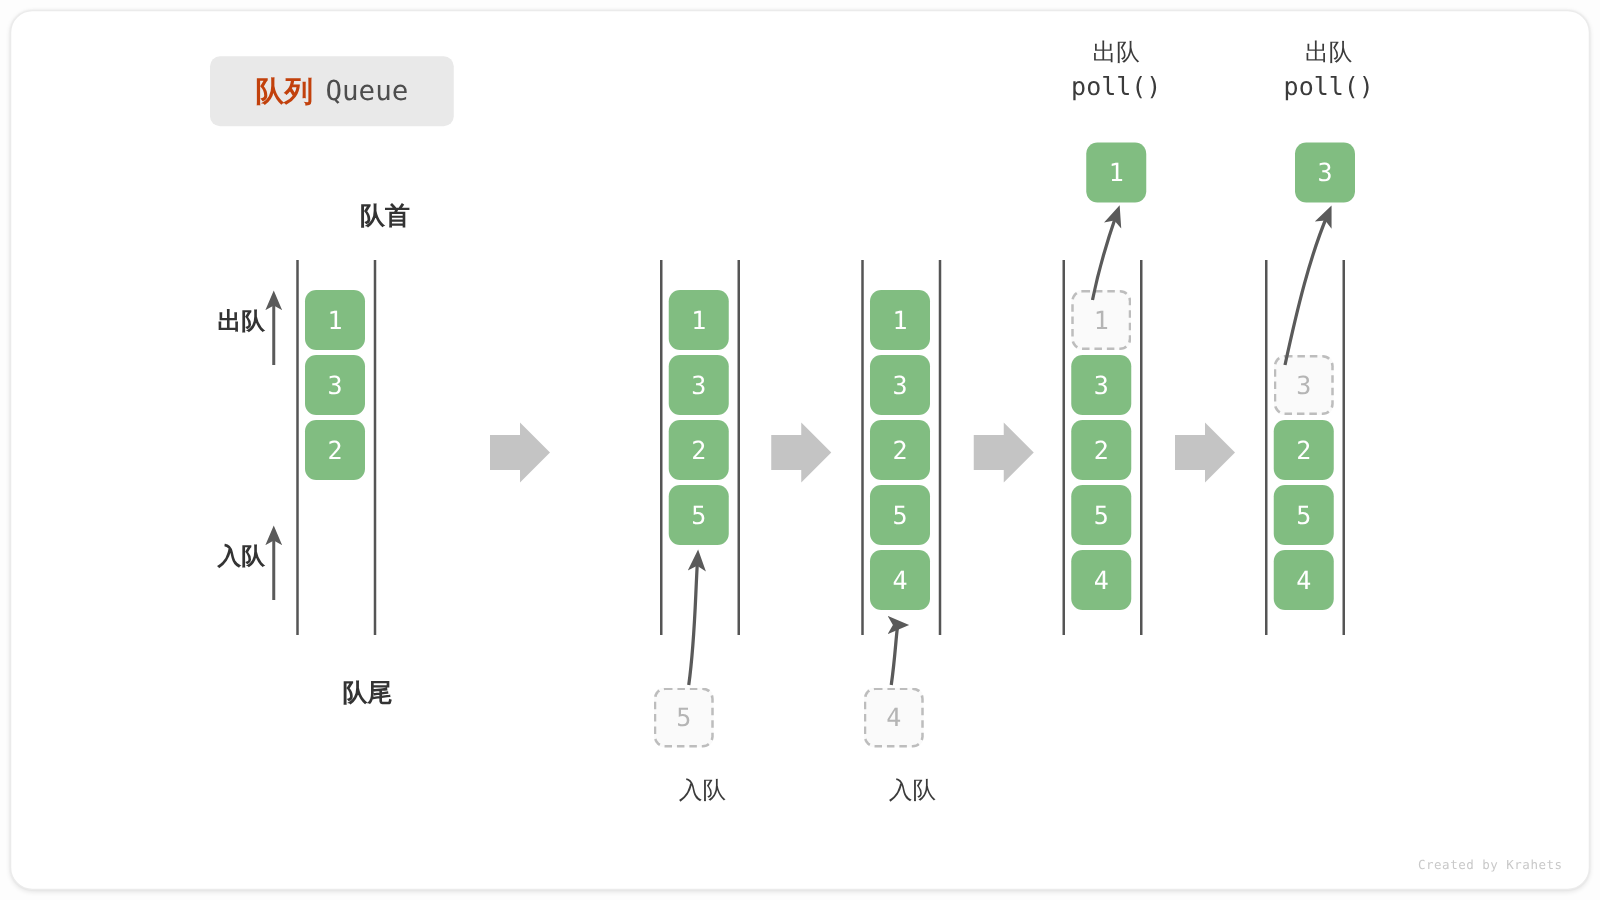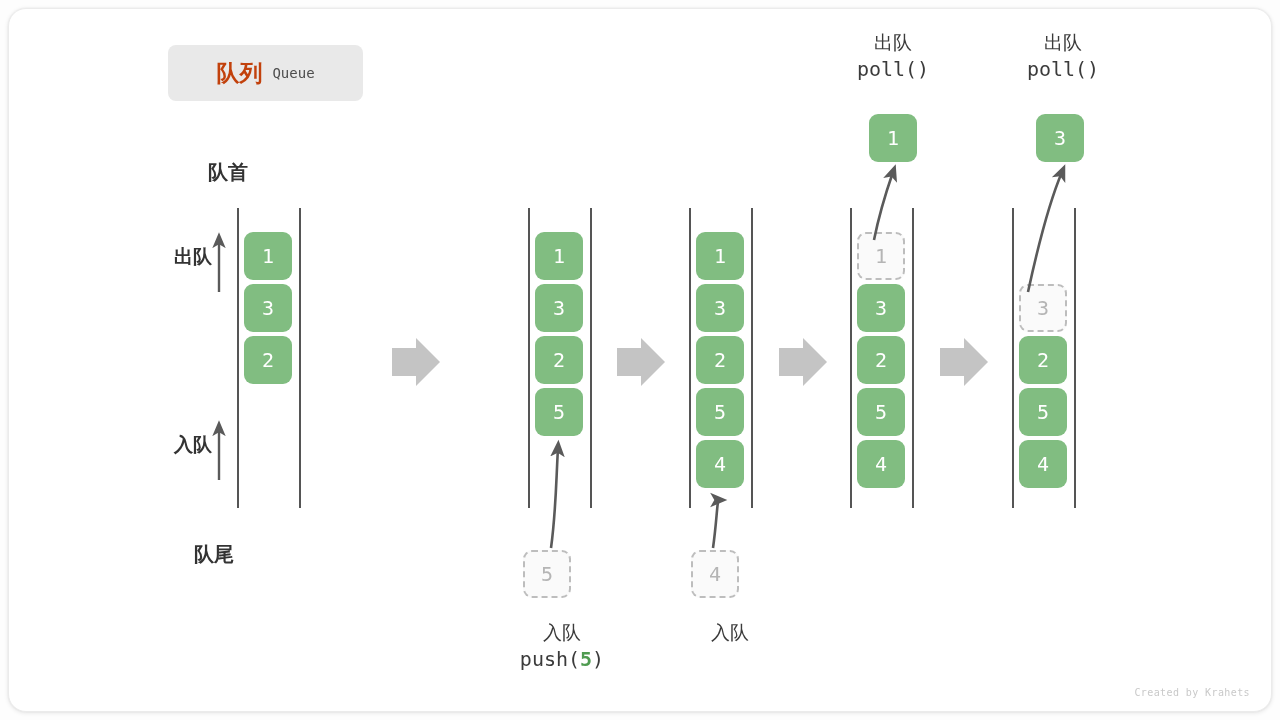--- a/index.html
+++ b/index.html
@@ -53,31 +53,31 @@
     justify-content: center;
     gap: 10px;
   }
   #title-badge .cn {
     font-size: 23px;
     font-weight: bold;
     color: #c2410c;
     font-family: "Liberation Sans", "DejaVu Sans", sans-serif;
   }
   #title-badge .en {
-    font-size: 14px;
+    font-size: 22px;
     color: #4d4d4d;
     font-family: "DejaVu Sans Mono", "Liberation Mono", monospace;
   }
 
   
   .endlabel {
     font-size: 20px;
     font-weight: bold;
     color: #333333;
-    text-align: left;
+    text-align: right;
     width: 120px;
   }
 
   
   .sidelabel {
     font-size: 19px;
     font-weight: bold;
     color: #333333;
     text-align: right;
     width: 70px;
@@ -177,21 +177,20 @@
 
     <div class="abs rail" style="left:528px; top:208px; height:300px;"></div>
     <div class="abs rail" style="left:590px; top:208px; height:300px;"></div>
     <div class="abs box solid" style="left:535px; top:232px;">1</div>
     <div class="abs box solid" style="left:535px; top:284px;">3</div>
     <div class="abs box solid" style="left:535px; top:336px;">2</div>
     <div class="abs box solid" style="left:535px; top:388px;">5</div>
     <div class="abs box ghost" style="left:523px; top:550px;">5</div>
     <div class="abs caption" style="left:472px; top:620px;">
       <span class="cn">入队</span>
-      <span class="code"><span>push(</span><span class="arg">5</span><span>)</span></span>
     </div>
 
     <div class="abs rail" style="left:689px; top:208px; height:300px;"></div>
     <div class="abs rail" style="left:751px; top:208px; height:300px;"></div>
     <div class="abs box solid" style="left:696px; top:232px;">1</div>
     <div class="abs box solid" style="left:696px; top:284px;">3</div>
     <div class="abs box solid" style="left:696px; top:336px;">2</div>
     <div class="abs box solid" style="left:696px; top:388px;">5</div>
     <div class="abs box solid" style="left:696px; top:440px;">4</div>
     <div class="abs box ghost" style="left:691px; top:550px;">4</div>

